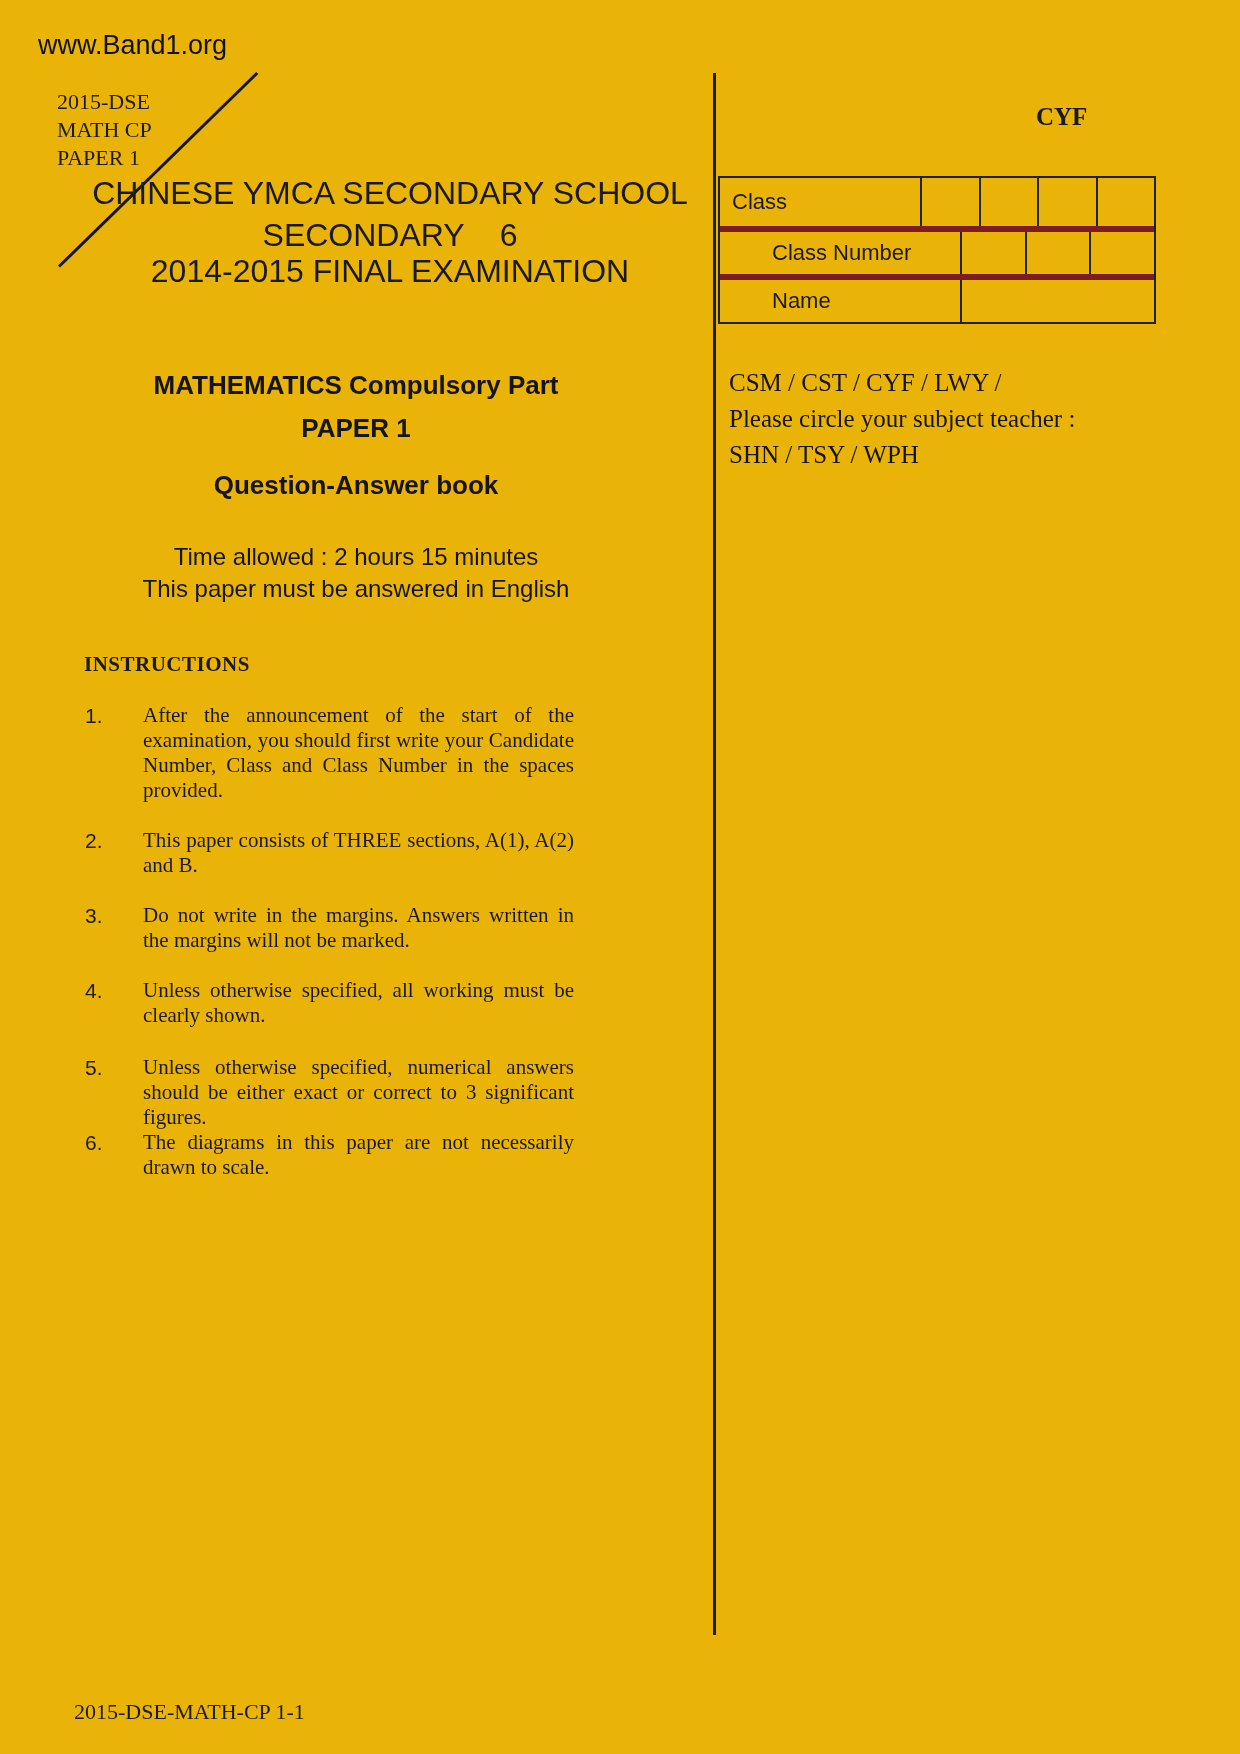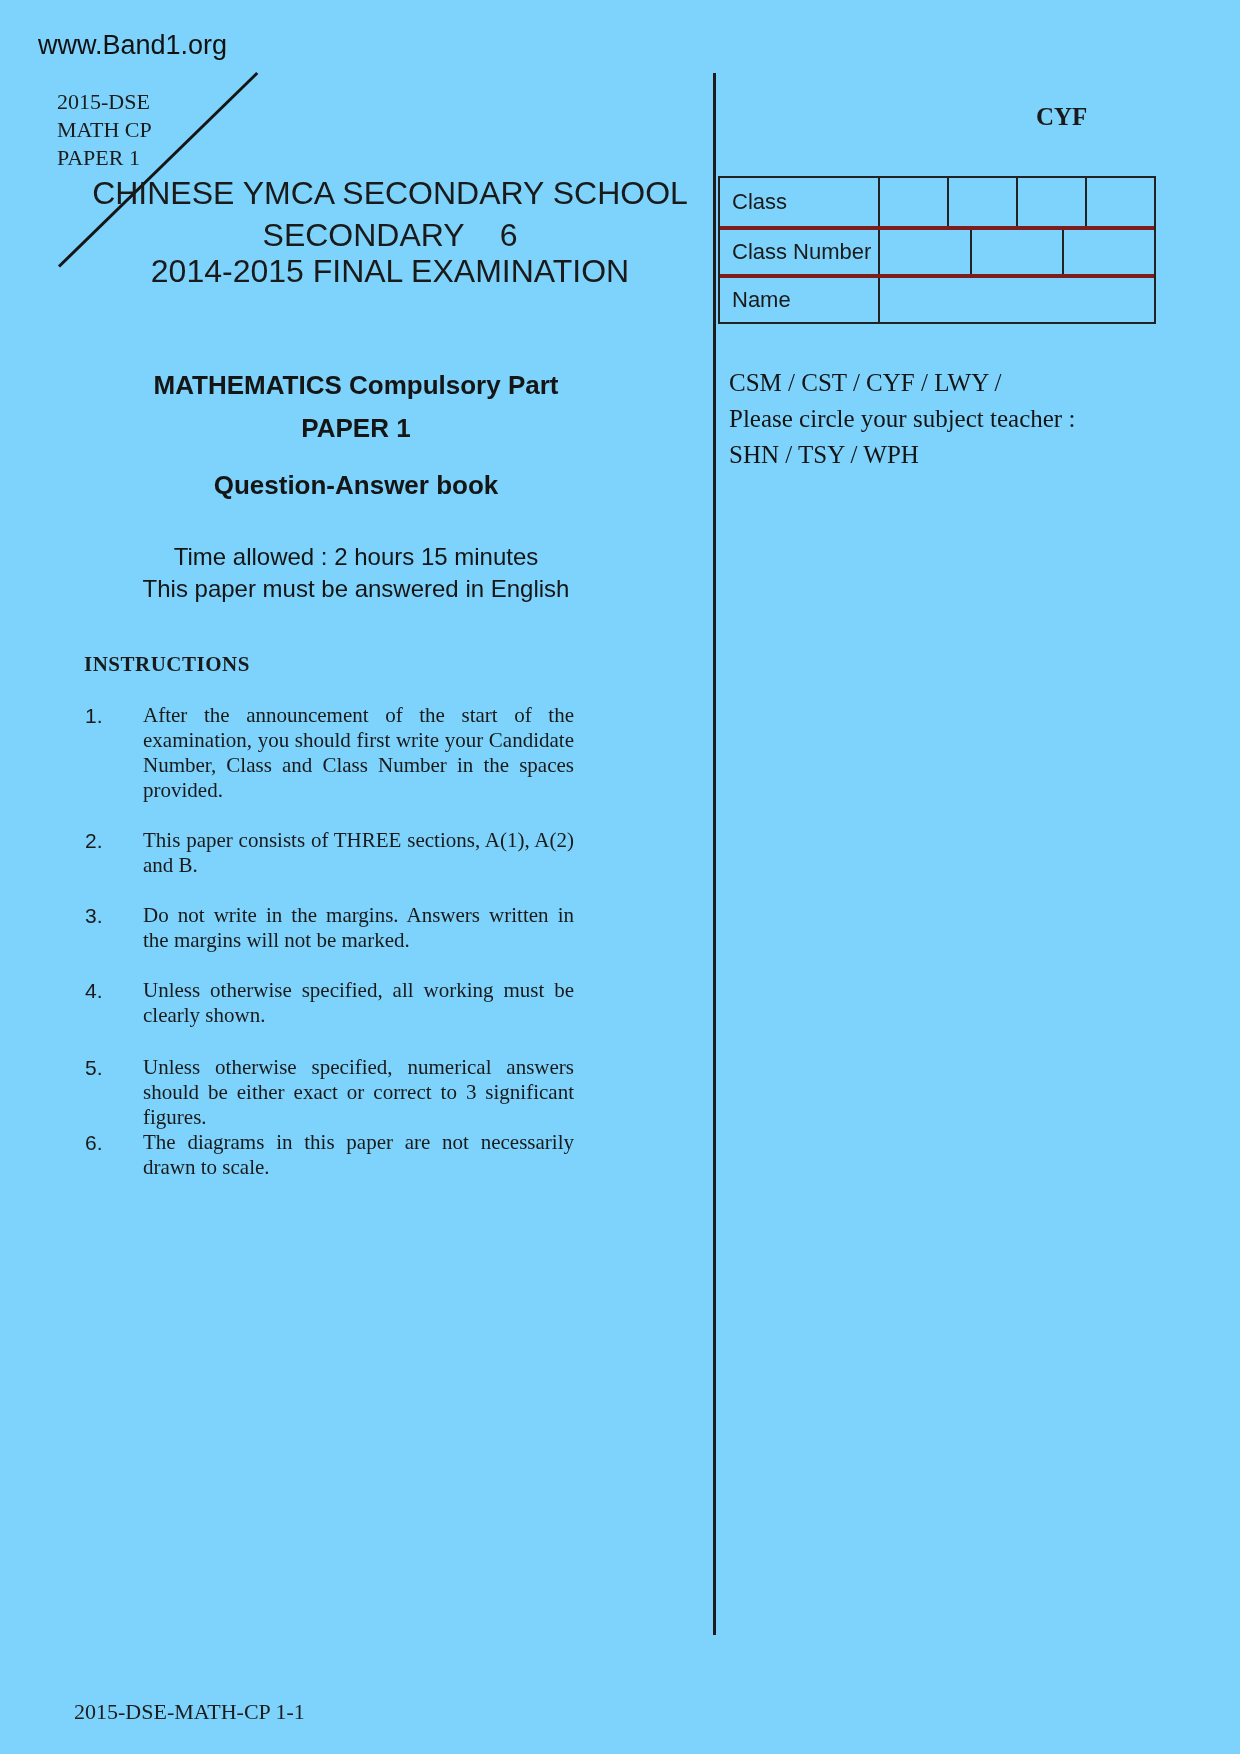--- a/index.html
+++ b/index.html
@@ -1,21 +1,21 @@
 <!DOCTYPE html>
 <html><head>
 <meta charset="utf-8">
 <style>
   * { margin: 0; padding: 0; box-sizing: border-box; }
   html, body { background: #e8e8e8; }
   .page {
     position: relative;
     width: 1240px;
     height: 1754px;
-    background: #7dd3fc;
+    background: #eab308;
     color: #1a1a1a;
     font-family: "Liberation Serif", serif;
     overflow: hidden;
     margin: 0 auto;
   }
   .abs { position: absolute; }
 
   .watermark {
     left: 38px; top: 30px;
     font-family: "Liberation Sans", sans-serif;
@@ -63,23 +63,23 @@
     width: 3px; height: 1562px;
     background: #1c1c1c;
   }
 
   .info-table {
     left: 718px; top: 176px;
     width: 438px;
     border: 2px solid #222;
   }
   .info-row { display: flex; height: 48px; }
-  .info-row + .info-row { border-top: 4px solid #7f1d1d; }
+  .info-row + .info-row { border-top: 6px solid #7f1d1d; padding-left: 40px; }
   .info-label {
-    width: 160px;
+    width: 202px;
     border-right: 2px solid #222;
     display: flex; align-items: center;
     padding-left: 12px;
     font-family: "Liberation Sans", sans-serif;
     font-size: 22px;
   }
   .info-cells { flex: 1; display: flex; }
   .info-cell { flex: 1; }
   .info-cell + .info-cell { border-left: 2px solid #222; }
 

